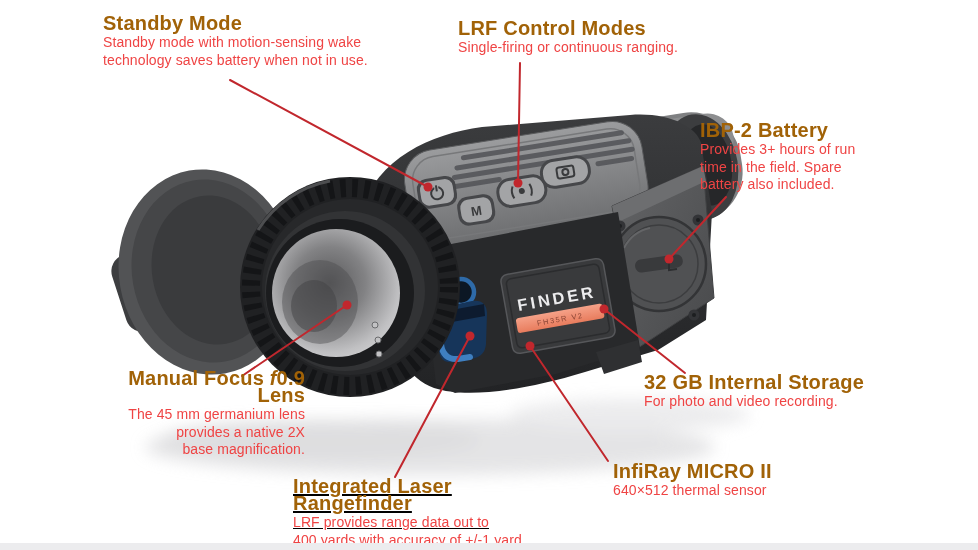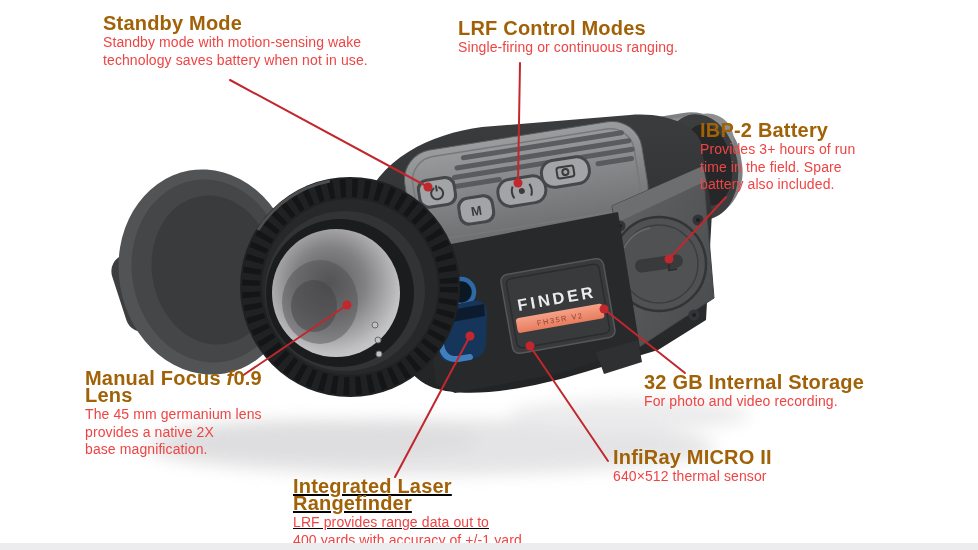--- a/index.html
+++ b/index.html
@@ -235,37 +235,37 @@
     <div class="d">Single-firing or continuous ranging.</div>
   </div>
 
   <div class="callout" style="left:700px;top:122px;width:210px;">
     <div class="t">IBP-2 Battery</div>
     <div class="d">Provides 3+ hours of run
 time in the field. Spare
 battery also included.</div>
   </div>
 
-  <div class="callout" style="left:85px;top:370px;width:220px;">
+  <div class="callout" style="left:85px;top:370px;width:220px;text-align:right;">
     <div class="t"><span>Manual Focus </span><span class="f-ital">f</span><span>0.9 Lens</span></div>
     <div class="d">The 45 mm germanium lens
 provides a native 2X
 base magnification.</div>
   </div>
 
   <div class="callout" style="left:644px;top:374px;width:230px;">
     <div class="t">32 GB Internal Storage</div>
     <div class="d">For photo and video recording.</div>
   </div>
 
   <div class="callout" style="left:293px;top:478px;width:260px;text-decoration:underline;">
     <div class="t">Integrated Laser Rangefinder</div>
     <div class="d">LRF provides range data out to
 400 yards with accuracy of +/-1 yard.</div>
   </div>
 
-  <div class="callout" style="left:613px;top:449px;width:220px;">
+  <div class="callout" style="left:613px;top:463px;width:220px;">
     <div class="t">InfiRay MICRO II</div>
     <div class="d">640×512 thermal sensor</div>
   </div>
 
   <div class="bottom-strip"></div>
 </div>
 
 </body></html>

